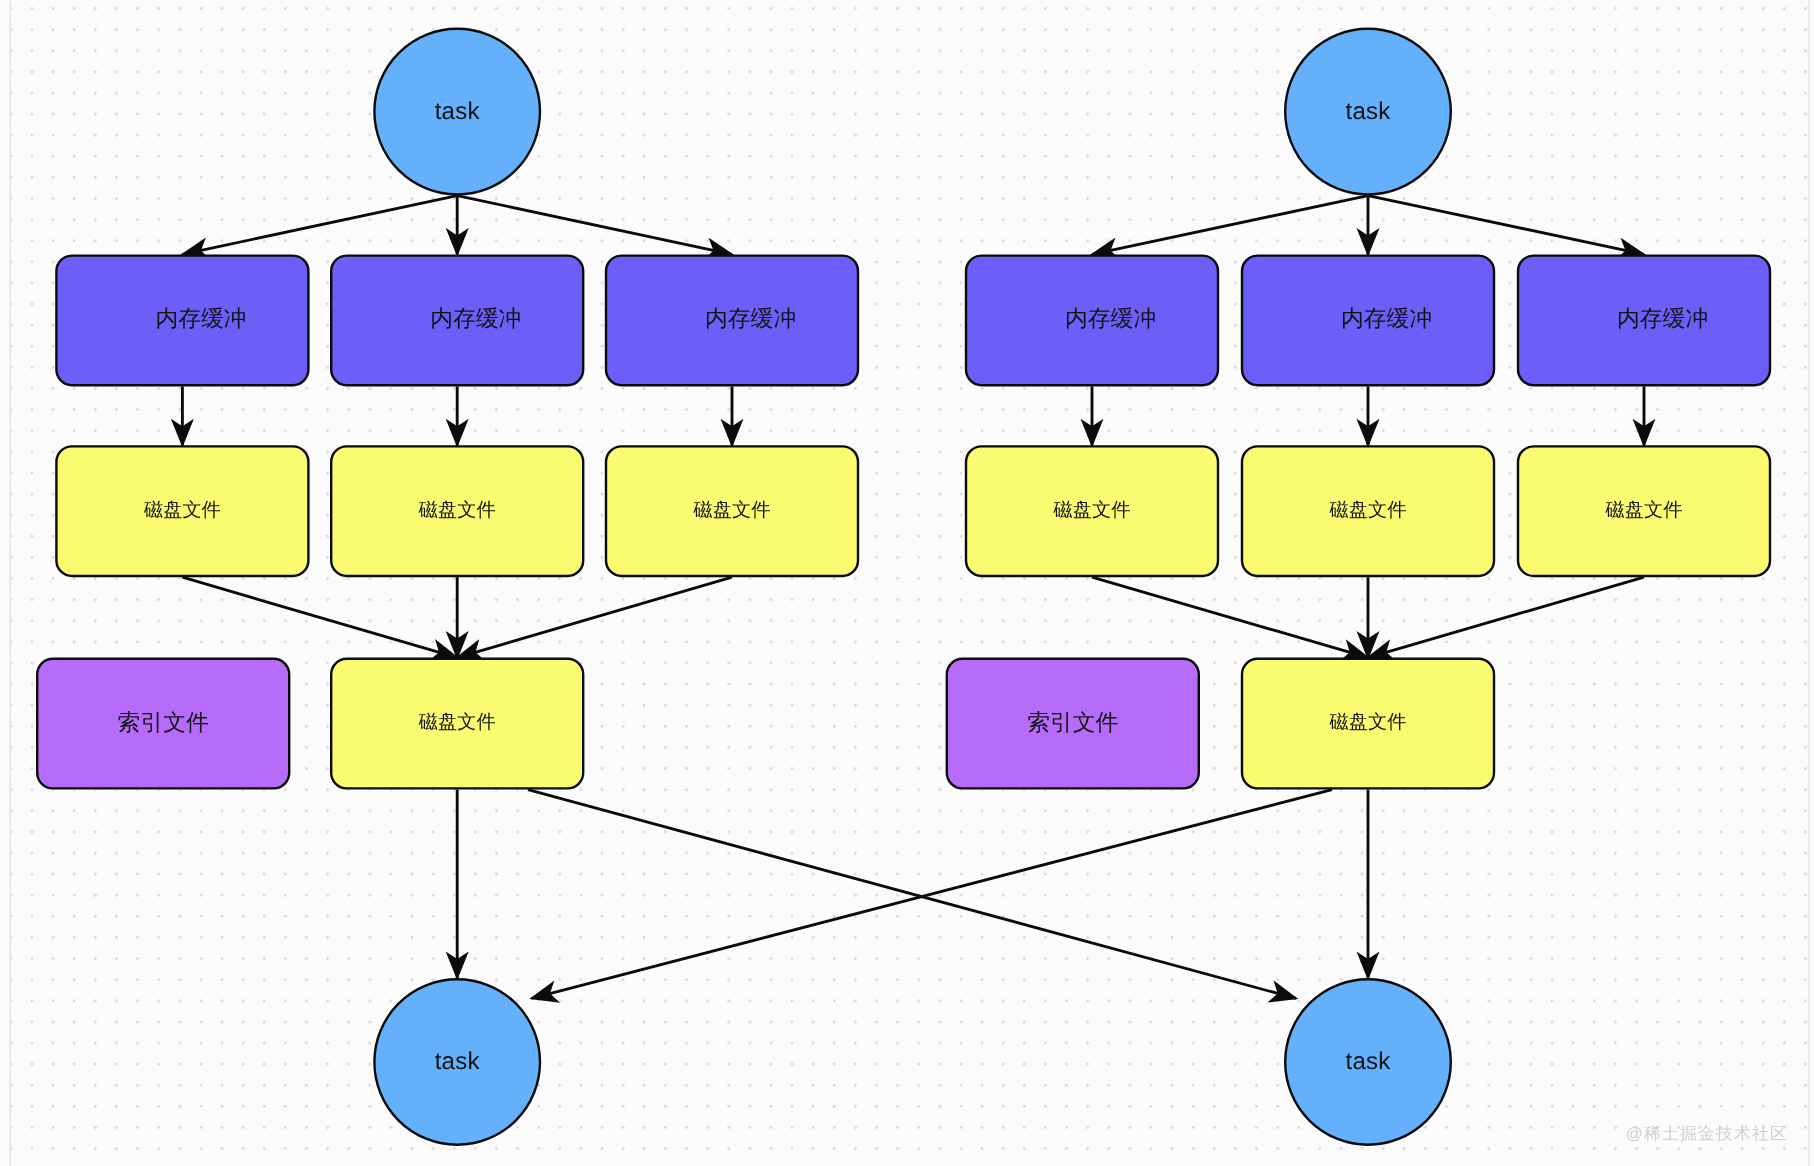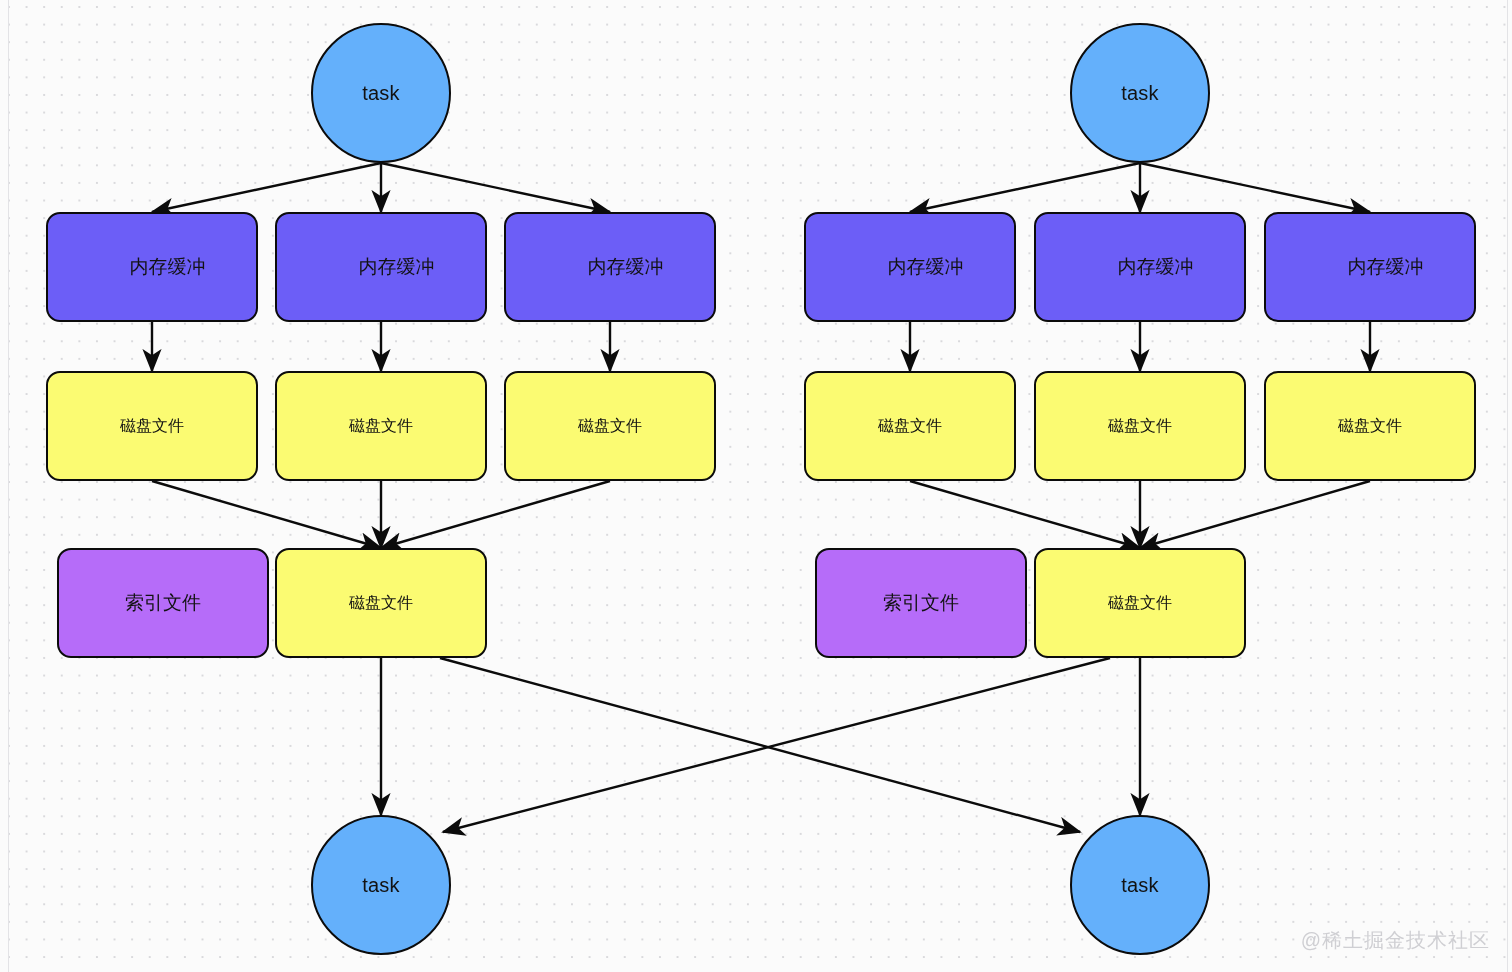--- a/index.html
+++ b/index.html
@@ -65,27 +65,26 @@
   }
   .node-disk {
     border-radius: 14px;
     background: #fbfb72;
     font-size: 16px;
   }
   .node-index {
     border-radius: 14px;
     background: #b66cf9;
     font-size: 19px;
-    margin-left: 27px;
   }
   .watermark {
     position: absolute;
     right: 22px;
     bottom: 18px;
-    font-size: 20px;
+    font-size: 14px;
     color: #cfcfd3;
     letter-spacing: 1px;
     user-select: none;
   }
 </style>
 </head>
 <body>
 
 <div id="canvas">
 

